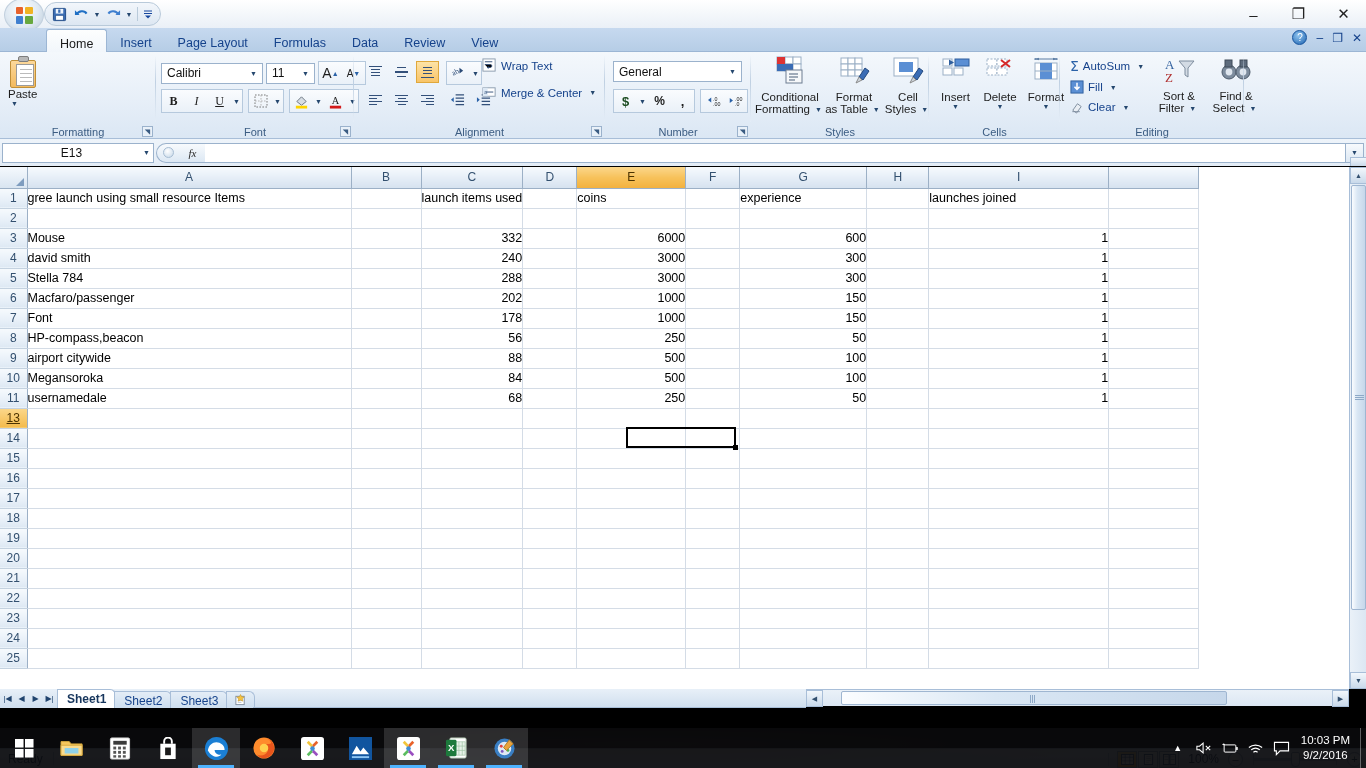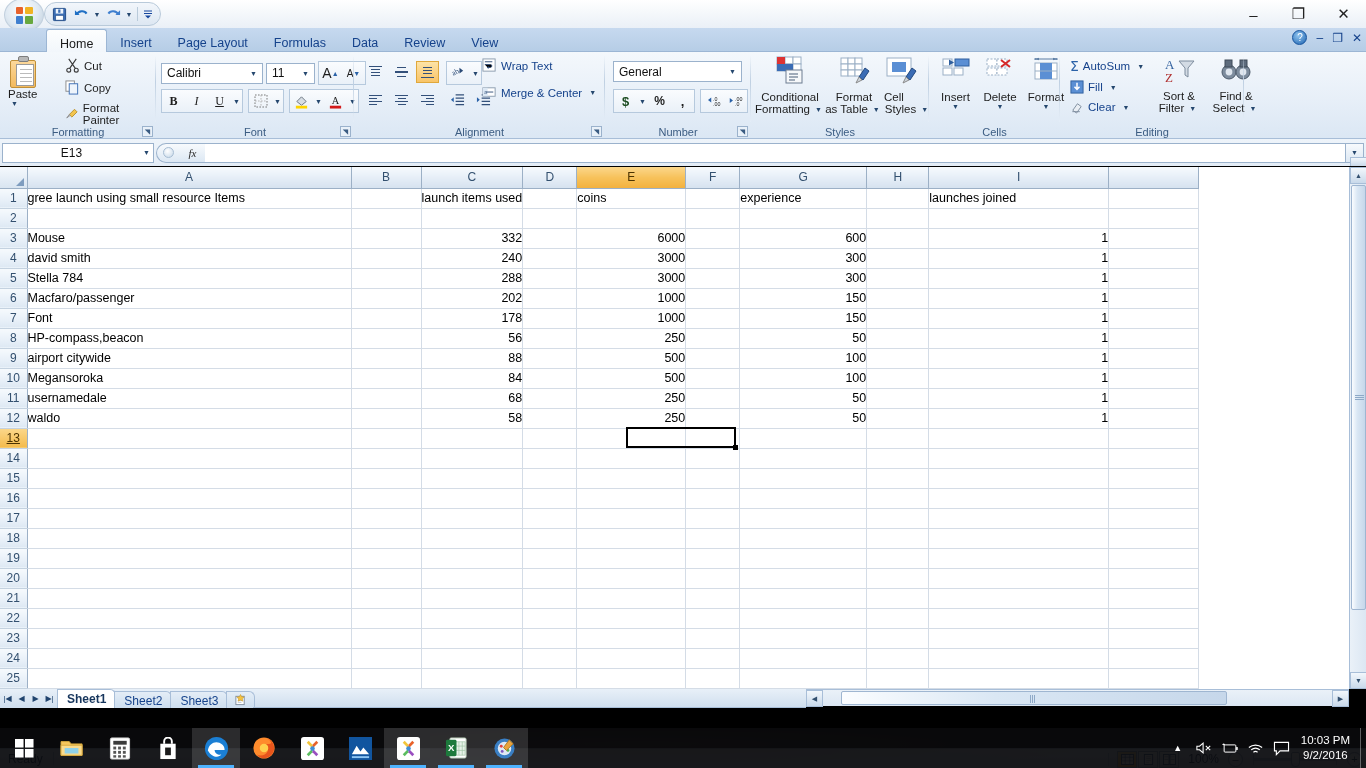--- a/index.html
+++ b/index.html
@@ -296,44 +296,20 @@
     <div class="rgroup" style="left:0; width:156px">
       <div class="clip-paste">
         <div class="paste-ico">
           <div class="pg-body"></div>
             <div class="pg-clip"></div>
             <div class="pg-sheet"></div>
         </div>
         <div class="btn-lbl">Paste</div>
         <div class="caret">▼</div>
       </div>
-      <div style="position:absolute; left:62px; top:5px; display:flex; flex-direction:column; gap:5px">
-        <div class="rb">
-          <svg width="15" height="15" viewBox="0 0 16 16">
-              <path d="M4 1l7 10M12 1L5 11" stroke="#3a3a3a" stroke-width="1.2" fill="none"></path>
-              <circle cx="4" cy="13" r="2.1" fill="none" stroke="#3a3a3a" stroke-width="1.2"></circle>
-              <circle cx="12" cy="13" r="2.1" fill="none" stroke="#3a3a3a" stroke-width="1.2"></circle>
-            </svg>
-          <span class="btn-lbl">Cut</span>
-        </div>
-        <div class="rb">
-          <svg width="15" height="15" viewBox="0 0 16 16">
-              <rect x="1" y="1" width="9" height="11" fill="#fff" stroke="#8a8a8a"></rect>
-              <rect x="4.5" y="4" width="9" height="11" fill="#eef4fb" stroke="#3c6eb4"></rect>
-            </svg>
-          <span class="btn-lbl">Copy</span>
-        </div>
-        <div class="rb">
-          <svg width="15" height="15" viewBox="0 0 16 16">
-              <path d="M11 2l3 3-6 6-3-3z" fill="#f3c54e" stroke="#b68c24"></path>
-              <path d="M5 8l-3 4 4-3z" fill="#d9dde2" stroke="#8a8a8a"></path>
-            </svg>
-          <span class="btn-lbl">Format Painter</span>
-        </div>
-      </div>
       <div class="glabel">Formatting</div>
       <div class="dlg">◥</div>
       <div class="gsep"></div>
     </div>
 
     <div class="rgroup" style="left:156px; width:198px">
       <div style="position:absolute; left:5px; top:9px; display:flex; gap:3px; align-items:center">
         <div class="combo" style="width:102px">
           <span class="cv">Calibri</span>
           <span class="caret">▼</span>
@@ -586,21 +562,21 @@
               </g>
               <path d="M22 22l6-9 4 3-6 9z" fill="#3a6cb5" stroke="#23497f"></path>
               <path d="M22 22l-3 6 6-3z" fill="#cfd6dd" stroke="#8a8a8a"></path>
             </svg>
           <div class="btn-lbl" style="line-height:12px">Format</div>
           <div style="display:flex;justify-content:center;align-items:center;gap:2px">
             <span class="btn-lbl">as Table</span>
             <span class="caret">▼</span>
           </div>
         </div>
-        <div style="width:48px;">
+        <div style="width:48px;text-align:center">
           <svg width="34" height="32" viewBox="0 0 34 32">
               <rect x="3" y="3" width="24" height="18" fill="#fff" stroke="#9bb0c6"></rect>
               <rect x="8" y="7" width="14" height="10" fill="#5b8fd4"></rect>
               <path d="M22 22l6-9 4 3-6 9z" fill="#3a6cb5" stroke="#23497f"></path>
               <path d="M22 22l-3 6 6-3z" fill="#cfd6dd" stroke="#8a8a8a"></path>
             </svg>
           <div class="btn-lbl" style="line-height:12px">Cell</div>
           <div style="display:flex;justify-content:center;align-items:center;gap:2px">
             <span class="btn-lbl">Styles</span>
             <span class="caret">▼</span>
@@ -874,33 +850,20 @@
           <td class="cell num">100</td>
           <td class="cell"></td>
           <td class="cell num">1</td>
           <td class="cell"></td>
         </tr>
         <tr>
           <th class="rowhdr">11</th>
           <td class="cell">usernamedale</td>
           <td class="cell"></td>
           <td class="cell num">68</td>
-          <td class="cell"></td>
-          <td class="cell num">250</td>
-          <td class="cell"></td>
-          <td class="cell num">50</td>
-          <td class="cell"></td>
-          <td class="cell num">1</td>
-          <td class="cell"></td>
-        </tr>
-        <tr>
-          <th class="rowhdr">12</th>
-          <td class="cell">waldo</td>
-          <td class="cell"></td>
-          <td class="cell num">58</td>
           <td class="cell"></td>
           <td class="cell num">250</td>
           <td class="cell"></td>
           <td class="cell num">50</td>
           <td class="cell"></td>
           <td class="cell num">1</td>
           <td class="cell"></td>
         </tr>
         <tr>
           <th class="rowhdr sel">13</th>

